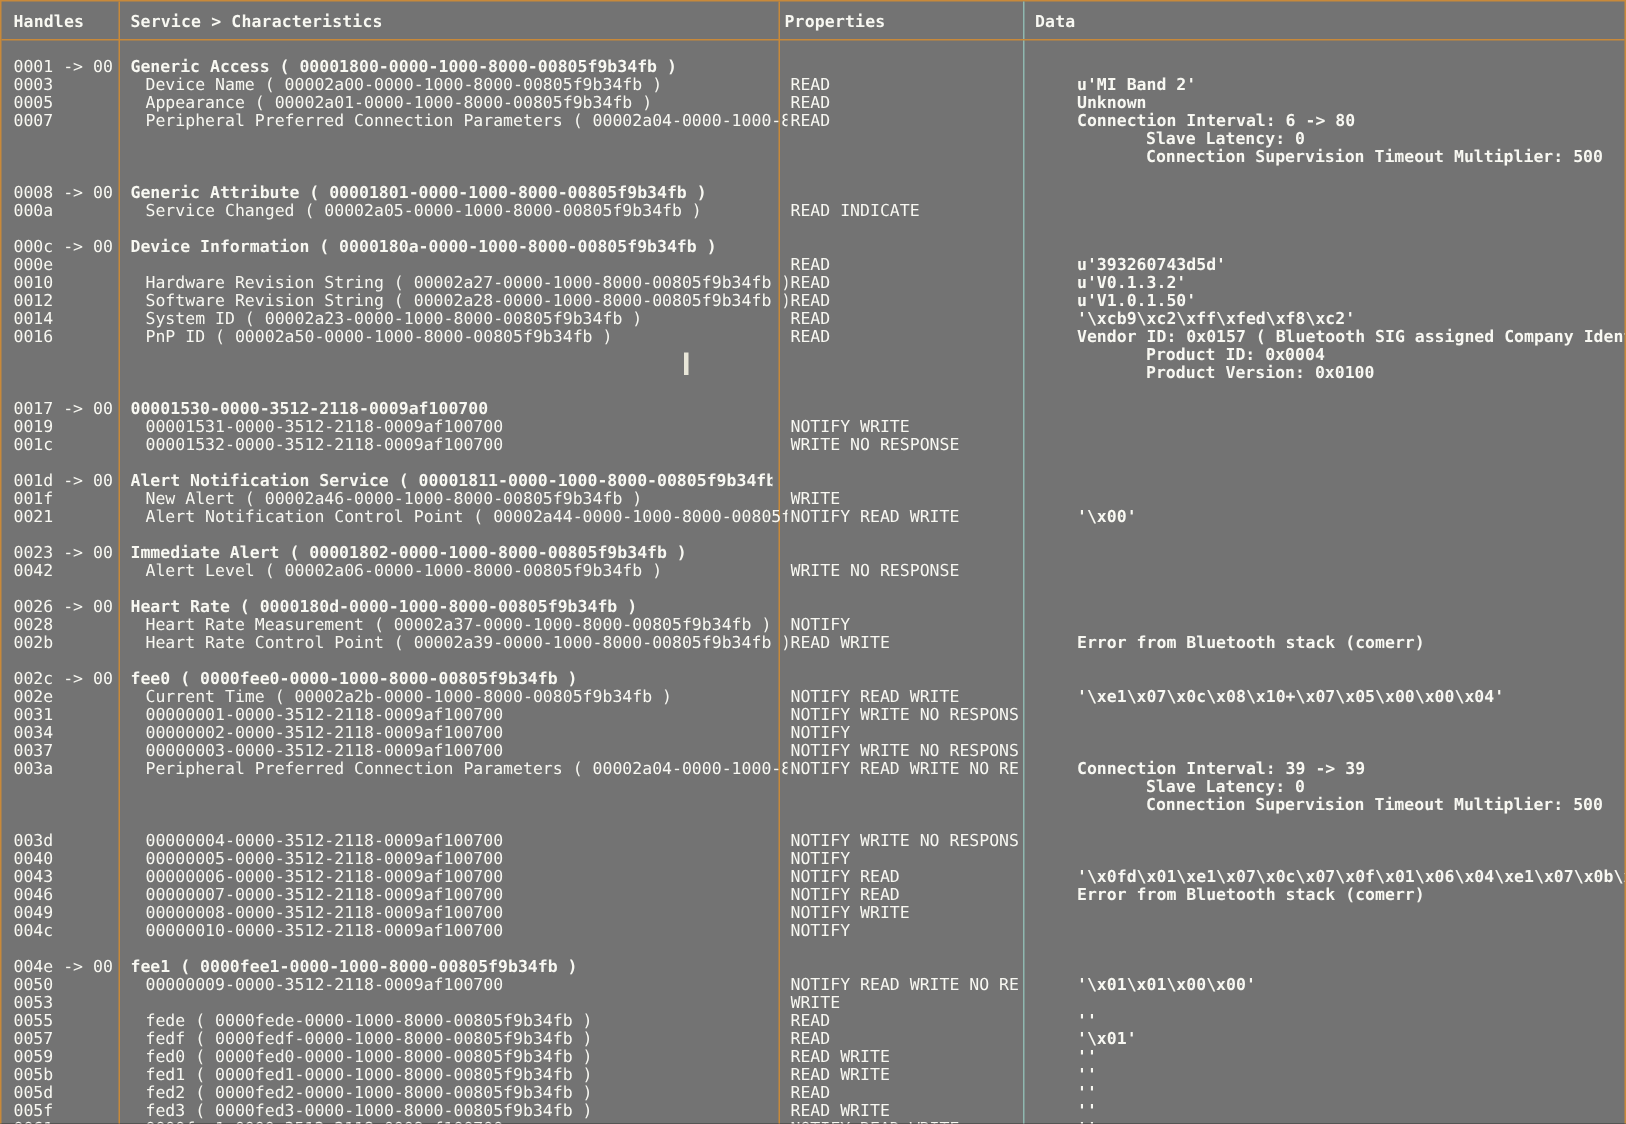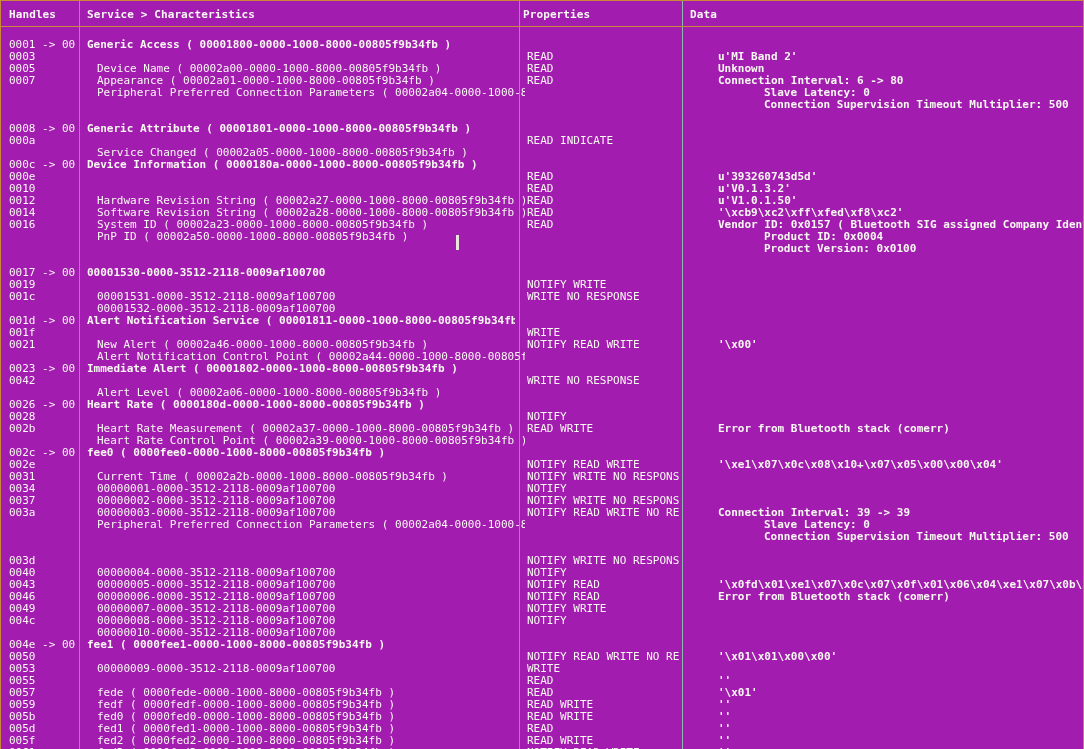--- a/index.html
+++ b/index.html
@@ -20,21 +20,21 @@
 
   
   .gatt-table {
     position: relative;
     width: 1084px;
     height: 749px;
     box-sizing: border-box;
     border-top: 1px solid #c8893a;
     border-left: 1px solid #c8893a;
     border-right: 1px solid #c8893a;
-    background: #a21caf;
+    background: #737373;
   }
 
   
   .vrule {
     position: absolute;
     top: 0;
     bottom: 0;
     width: 1px;
     background: #c8893a;
     pointer-events: none;
@@ -84,21 +84,21 @@
     top: 0;
     white-space: pre;
     overflow: hidden;
   }
   .c-handle { left: 8px;   width: 66px; }
   .c-name   { left: 86px;  width: 428px; }
   .c-props  { left: 526px; width: 152px; }
   .c-data   { left: 717px; width: 390px; font-weight: bold; }
 
   .indent1 { padding-left: 0px; font-weight: bold; }
-  .indent2 { padding-left: 10px; margin-top: 12px; }
+  .indent2 { padding-left: 10px; }
 
   
   .dataline {
     position: relative;
     height: 12px;
     white-space: nowrap;
     margin-left: 46px;
   }
 
   

